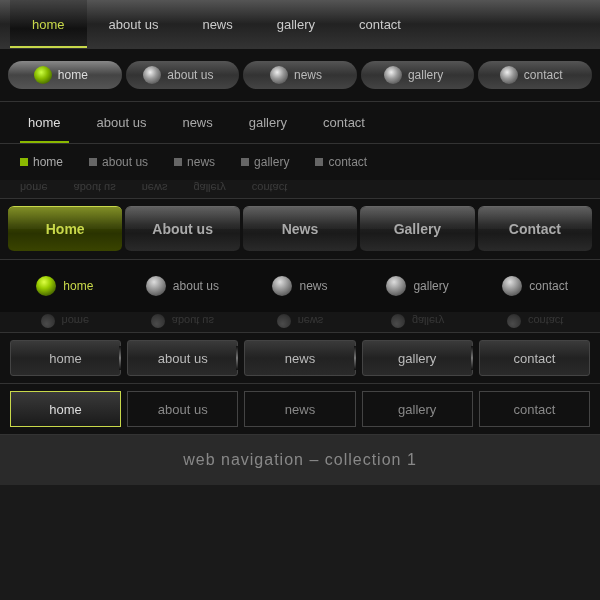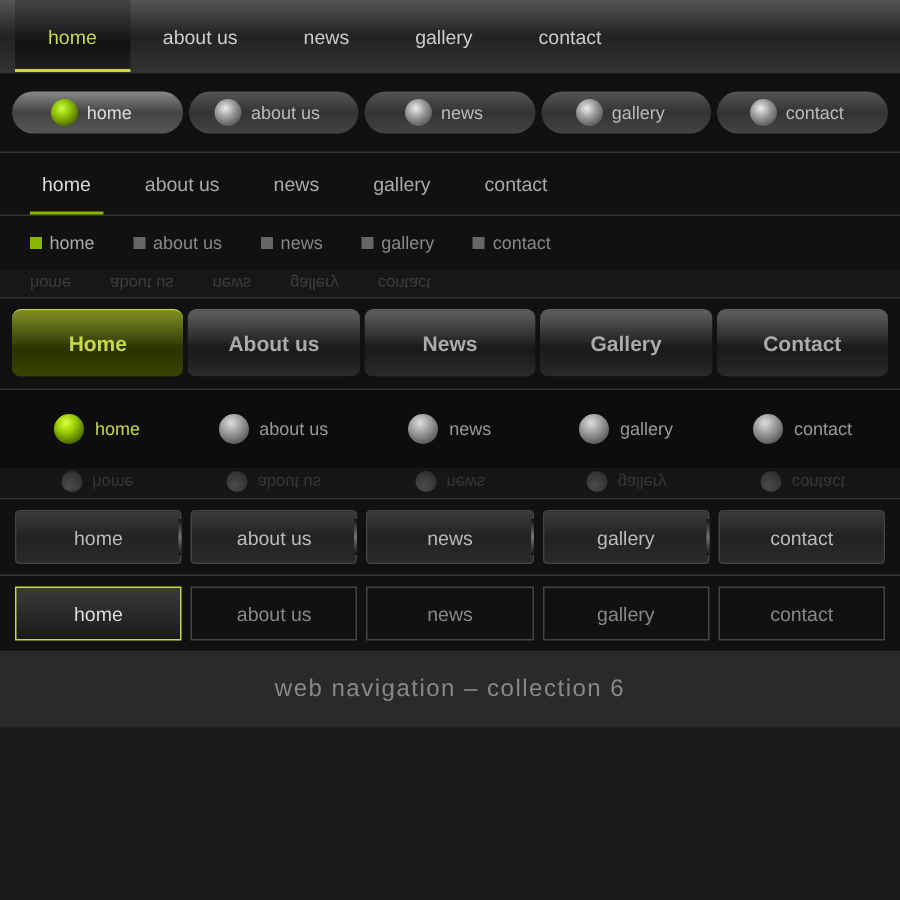--- a/index.html
+++ b/index.html
@@ -531,14 +531,14 @@
     <span>gallery</span>
   </div>
   <div class="nav8-item">
     <span>contact</span>
   </div>
 </nav>
 
 <div class="divider-line"></div>
 
 <footer class="footer">
-  <span class="footer-text">web navigation – collection 6</span>
+  <span class="footer-text">web navigation – collection 1</span>
 </footer>
 
 </body></html>

